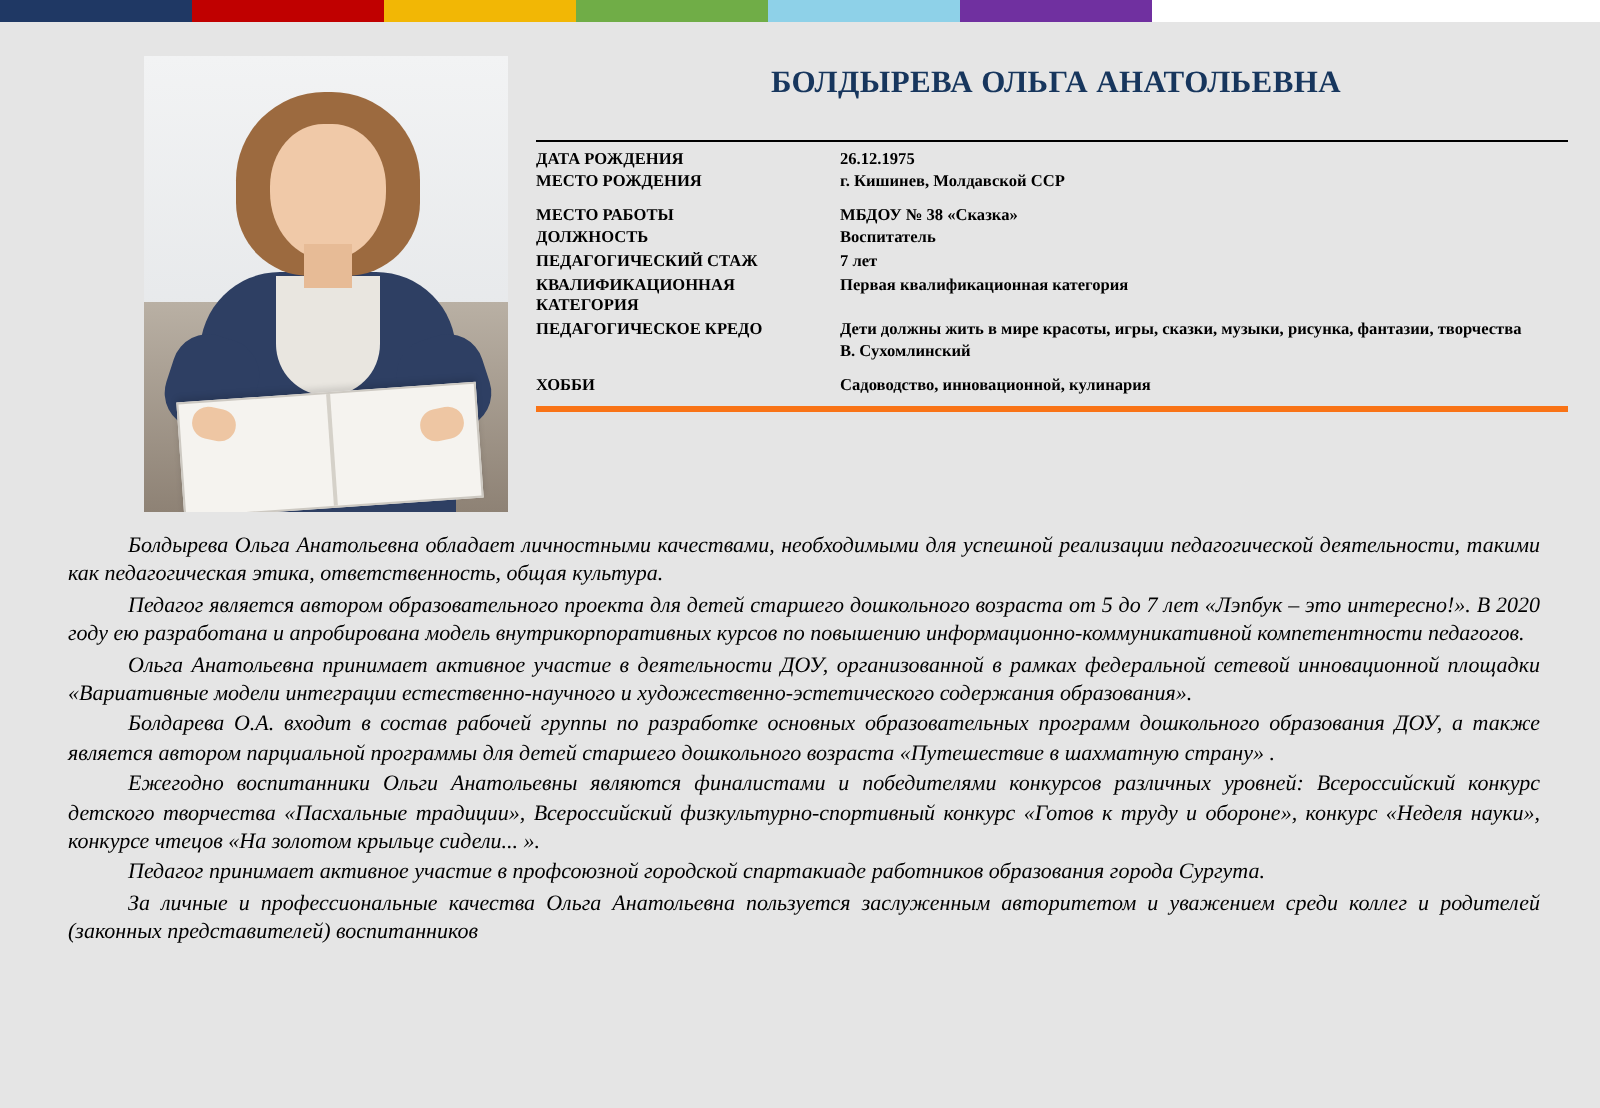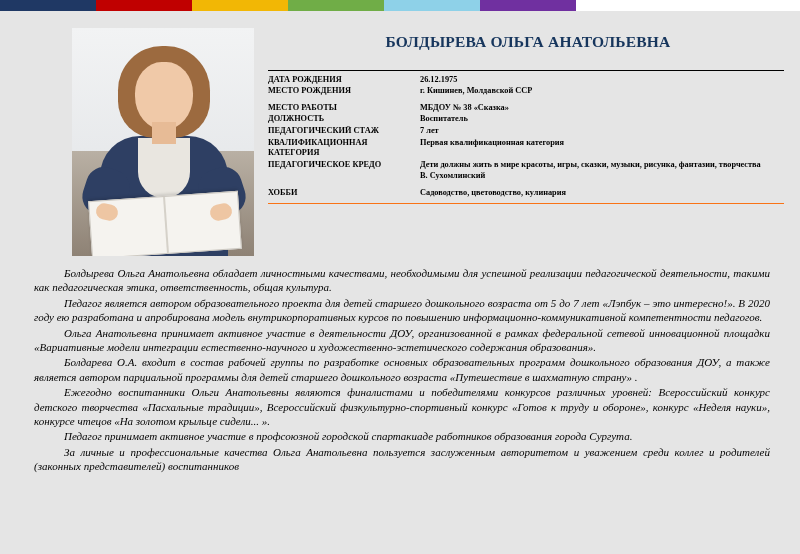--- a/index.html
+++ b/index.html
@@ -113,21 +113,21 @@
     letter-spacing: .2px;
   }
 
   
   .info {
     position: absolute;
     left: 268px;
     top: 70px;
     width: 516px;
     border-top: 1px solid #000;
-    border-bottom: 1px solid #f97316;
+    border-bottom: 3px solid #f97316;
     padding: 3px 0 4px 0;
   }
   .info table {
     border-collapse: collapse;
     width: 100%;
     font-size: 8.3px;
     font-weight: bold;
   }
   .info td {
     vertical-align: top;
@@ -234,21 +234,21 @@
         <tr>
           <td></td>
           <td class="credo-sign">В. Сухомлинский</td>
         </tr>
         <tr class="sep-row">
             <td></td>
             <td></td>
           </tr>
         <tr>
           <td class="lbl">ХОББИ</td>
-          <td class="val">Садоводство, цветоводство, кулинария</td>
+          <td class="val">Садоводство, инновационной, кулинария</td>
         </tr>
       </tbody>
     </table>
   </div>
 
   <div class="body-text">
     <p>Болдырева Ольга Анатольевна обладает личностными качествами, необходимыми для успешной реализации педагогической деятельности, такими как педагогическая этика, ответственность, общая культура.</p>
     <p>Педагог является автором образовательного проекта для детей старшего дошкольного возраста от 5 до 7 лет «Лэпбук – это интересно!». В 2020 году ею разработана и апробирована модель внутрикорпоративных курсов по повышению информационно-коммуникативной компетентности педагогов.</p>
     <p>Ольга Анатольевна принимает активное участие в деятельности ДОУ, организованной в рамках федеральной сетевой инновационной площадки «Вариативные модели интеграции естественно-научного и художественно-эстетического содержания образования».</p>
     <p>Болдарева О.А. входит в состав рабочей группы по разработке основных образовательных программ дошкольного образования ДОУ, а также является автором парциальной программы для детей старшего дошкольного возраста «Путешествие в шахматную страну» .</p>

